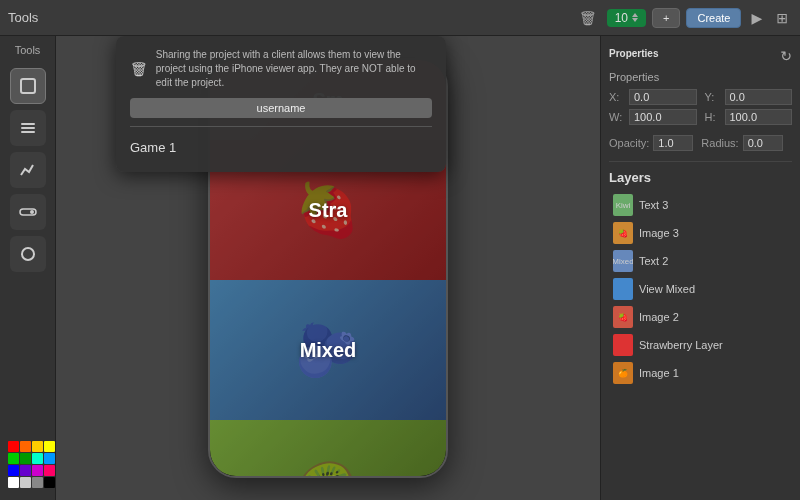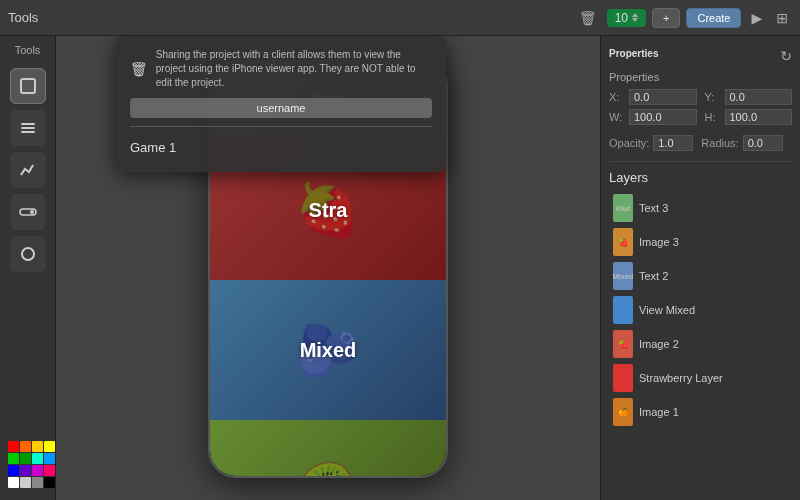--- a/index.html
+++ b/index.html
@@ -277,34 +277,34 @@
     .sidebar-divider {
       border: none;
       border-top: 1px solid #444;
       margin: 8px 0;
     }
 
     
     .layers-title {
       font-size: 13px;
       color: #ddd;
-      font-weight: 400;
+      font-weight: 700;
       margin-bottom: 6px;
     }
     .layer-item {
       display: flex;
       align-items: center;
       gap: 6px;
       padding: 3px 4px;
       border-radius: 3px;
       cursor: pointer;
     }
     .layer-thumb {
       width: 20px;
-      height: 28px;
+      height: 22px;
       border-radius: 2px;
       flex-shrink: 0;
       overflow: hidden;
       display: flex;
       align-items: center;
       justify-content: center;
       font-size: 8px;
     }
     .layer-name {
       font-size: 11px;

